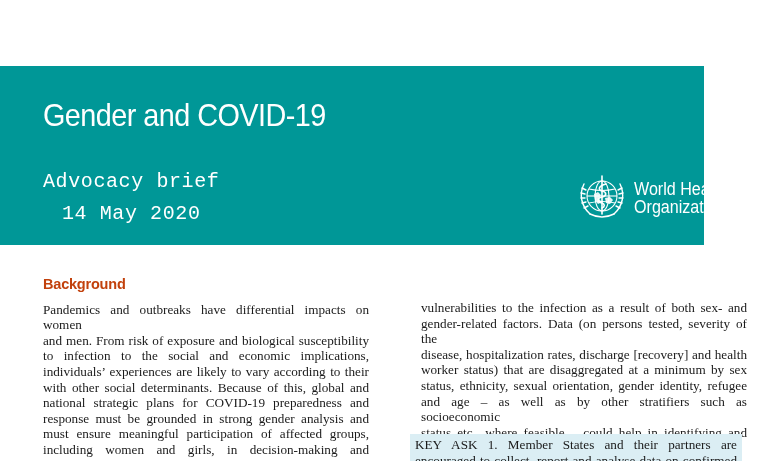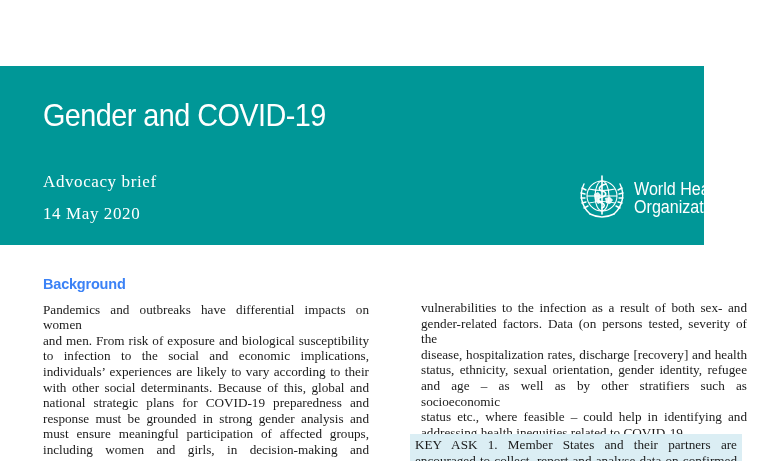--- a/index.html
+++ b/index.html
@@ -17,23 +17,24 @@
     .title {
       position: absolute; left: 43px; top: 29px;
       font-family: "Liberation Sans", sans-serif;
       font-size: 32px; line-height: 40px;
       letter-spacing: -0.6px;
       transform: scaleX(0.9); transform-origin: left top;
       white-space: nowrap; margin: 0; font-weight: normal;
     }
     .subtitle {
       position: absolute; left: 43px; top: 100px;
-      font-family: Liberation Serif, serif;
-      font-size: 17px; line-height: 32px; letter-spacing: 0.6px;
+      font-family: Liberation Mono, monospace;
+      font-size: 20px; line-height: 32px; letter-spacing: 0.6px;
       white-space: nowrap;
+      text-align: center;
     }
     .subtitle div { height: 32px; }
     .who-logo {
       position: absolute; left: 576px; top: 106px; height: 52px;
       display: flex; align-items: center;
     }
     .who-emblem { width: 52px; height: 52px; }
     .who-text {
       margin-left: 6px;
       font-family: "Liberation Sans", sans-serif;
@@ -44,21 +45,21 @@
     .col {
       position: absolute; width: 326px;
       font-size: 13.2px; line-height: 15.6px;
       text-align: justify; text-align-last: justify;
     }
     .col p { margin: 0; }
     .col-left { left: 43px; top: 277px; }
     .col-right { left: 421px; top: 300px; }
     .section-heading {
       font-family: "Liberation Sans", sans-serif;
-      font-weight: bold; font-size: 14.5px; color: #3b82f6;
+      font-weight: bold; font-size: 14.5px; color: #c2410c;
       margin: 0 0 9px 0; text-align: center; text-align-last: left;
       letter-spacing: -0.2px;
     }
     .last-line { text-align-last: left; }
     .key-ask {
       position: absolute; left: 410px; top: 434px; width: 332px; height: 40px;
       background: #dbeef4;
       padding: 3px 5px 0 5px; box-sizing: border-box;
       font-size: 13.2px; line-height: 15.6px;
       text-align: justify; text-align-last: justify;
@@ -121,20 +122,21 @@
     <span class="line">including women and girls, in decision-making and</span>
 
   </p>
 </div>
 
 <div class="col col-right">
   <p>
     <span class="line">vulnerabilities to the infection as a result of both sex- and</span>
     <span class="line">gender-related factors. Data (on persons tested, severity of the</span>
     <span class="line">disease, hospitalization rates, discharge [recovery] and health</span>
+    <span class="line">worker status) that are disaggregated at a minimum by sex</span>
     <span class="line">status, ethnicity, sexual orientation, gender identity, refugee</span>
     <span class="line">and age – as well as by other stratifiers such as socioeconomic</span>
     <span class="line">status etc., where feasible – could help in identifying and</span>
     <span class="line last-line">addressing health inequities related to COVID-19.</span>
   </p>
 </div>
 
 <div class="key-ask">
   <span class="line"><b>KEY ASK 1.</b><span> Member States and their partners are</span></span>
   <span class="line">encouraged to collect, report and analyse data on confirmed</span>

